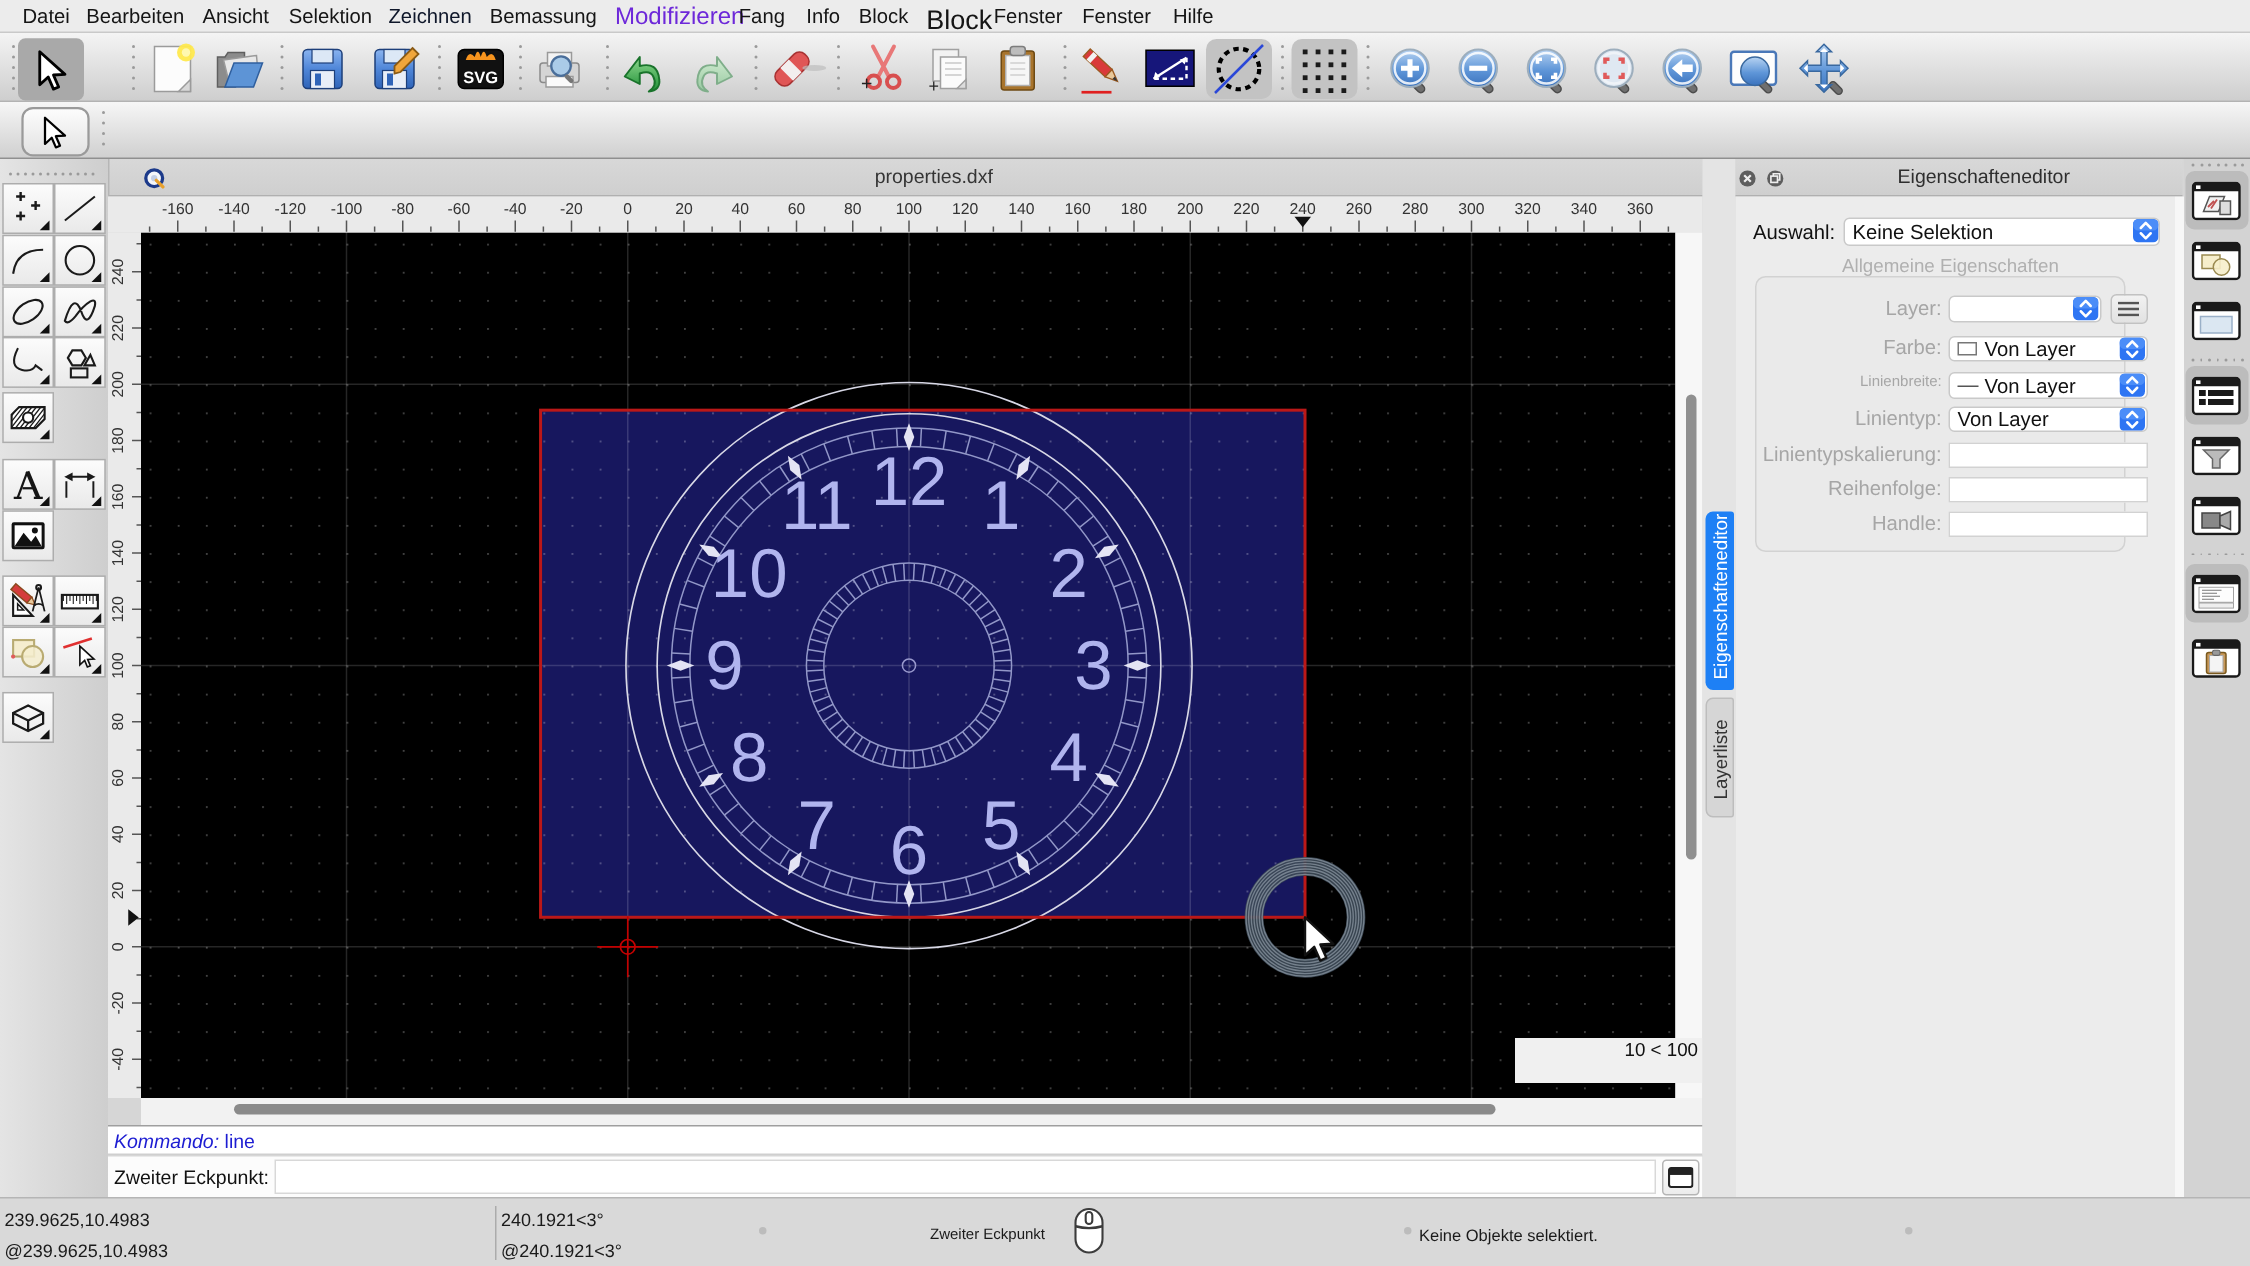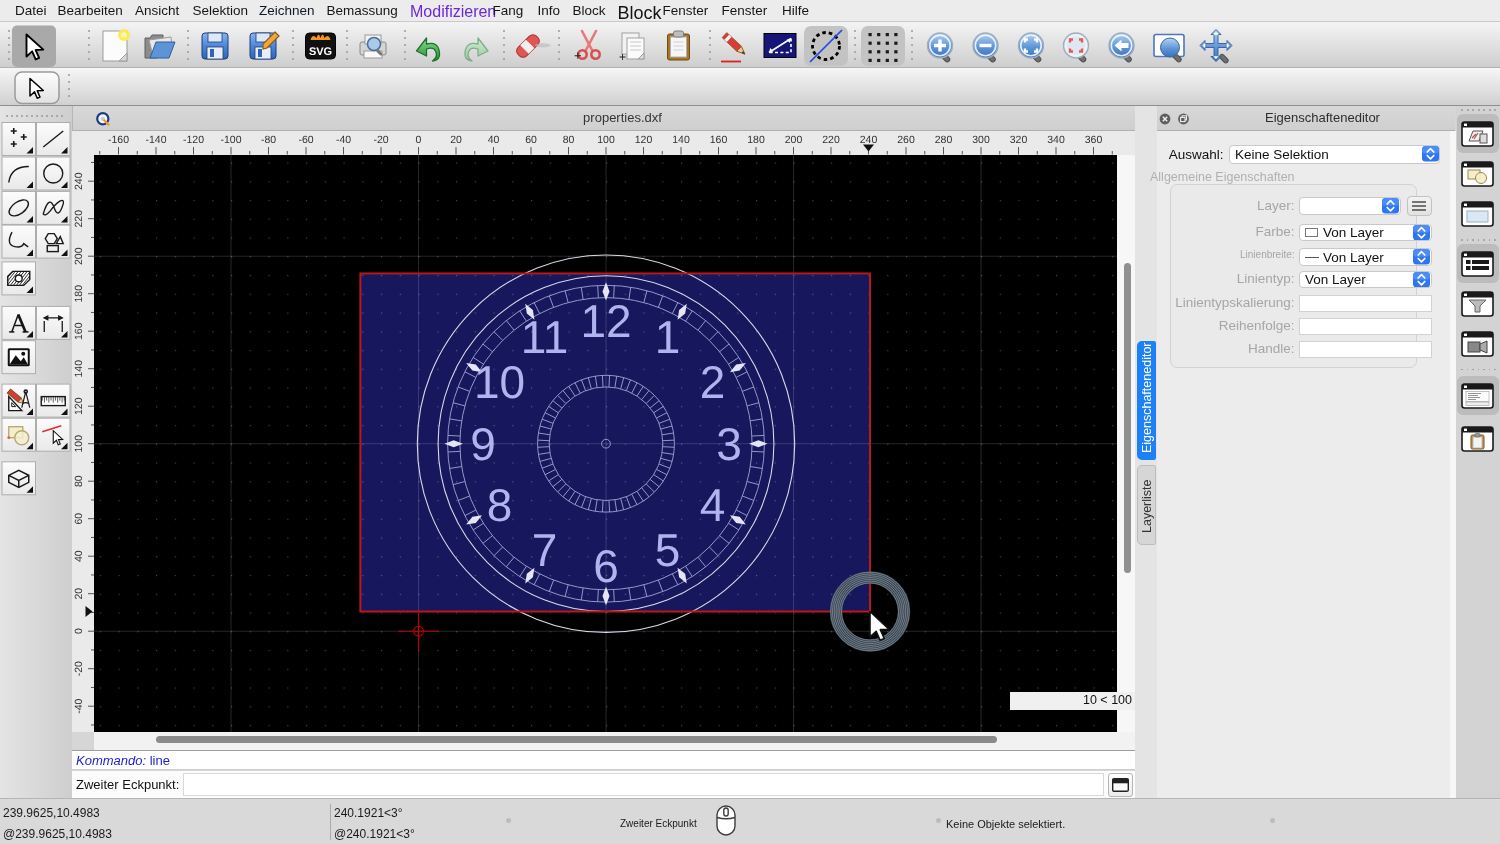--- a/index.html
+++ b/index.html
@@ -834,21 +834,21 @@
       <circle r="39.3" fill="none" stroke="#c2cdd6" stroke-opacity="0.45" stroke-width="0.9"></circle>
     </g>
     <g transform="translate(776,456.51) scale(1.08)">
       <path d="M0,0 L0,23.5 L5.7,18.3 L9.4,26.7 L13.2,25 L9.5,16.8 L17.5,16.4 Z" fill="#fff" stroke="#111" stroke-width="1.5" stroke-linejoin="round"></path>
     </g>
   </svg>
 <div class="abs" style="left:94px;top:732px;width:1041px;height:18px;background:#f2f2f2;"></div>
 <div class="abs" style="left:155.6px;top:735.8px;width:841.6px;height:7.6px;background:#8a8a8a;border-radius:4px;"></div>
 <div class="abs" style="left:1117px;top:155px;width:18px;height:577px;background:#f7f7f7;"></div>
 <div class="abs" style="left:1124.3px;top:263px;width:7px;height:310px;background:#909090;border-radius:3.5px;"></div>
-<div class="abs" style="left:1010px;top:692px;width:125px;height:18px;background:#f0f0f0;font-size:12.5px;color:#111;text-align:right;line-height:17px;"><span style="padding-right:3px;">10 &lt; 100</span></div>
+<div class="abs" style="left:1010px;top:692px;width:125px;height:30px;background:#f0f0f0;font-size:12.5px;color:#111;text-align:right;line-height:17px;"><span style="padding-right:3px;">10 &lt; 100</span></div>
 <div class="abs" style="left:72px;top:749.5px;width:1063px;height:20.5px;background:#fff;border-top:1px solid #9f9f9f;border-bottom:1px solid #cfcfcf;"></div>
 <div class="abs" style="left:76px;top:752.5px;font-size:13px;color:#1d1dd2;"><i>Kommando:</i> line</div>
 <div class="abs" style="left:72px;top:771px;width:1063px;height:26.5px;background:#fcfcfc;"></div>
 <div class="abs" style="left:76px;top:777px;font-size:13px;color:#111;">Zweiter Eckpunkt:</div>
 <div class="abs" style="left:183px;top:772.5px;width:921px;height:23.5px;background:#fff;border:1px solid #d8d8d8;"></div>
 <div class="abs" style="left:1107.5px;top:772.5px;width:25px;height:24px;background:linear-gradient(#fefefe,#ececec);border:1px solid #b5b5b5;border-radius:3px;"></div>
 <svg class="abs" style="left:1111.5px;top:777.5px;" width="17" height="14" viewBox="0 0 17 14">
     <rect x="0.7" y="0.7" width="15.6" height="12.6" rx="1.4" fill="#fff" stroke="#222" stroke-width="1.4"></rect>
     <rect x="0.7" y="0.7" width="15.6" height="4.6" fill="#222"></rect>
   </svg>
@@ -890,21 +890,21 @@
 <div class="abs" style="left:1450px;top:131px;width:5.5px;height:667px;background:#f7f7f7;"></div>
 <div class="abs" style="right:276.5px;top:146.5px;font-size:13.5px;color:#111;">Auswahl:</div>
 <div class="abs" style="left:1229px;top:145px;width:211px;height:18.5px;background:#fff;border:1px solid #c9c9c9;border-radius:4px;"></div>
 <div class="abs" style="left:1235px;top:146.5px;font-size:13.5px;color:#111;">Keine Selektion</div>
 <svg class="abs" style="left:1421.5px;top:146.3px;" width="17" height="15.5" viewBox="0 0 17 15.5">
     <rect x="0" y="0" width="17" height="15.5" rx="3.5" fill="#2e75f3"></rect>
     <rect x="0" y="0" width="17" height="7.7" rx="3.5" fill="#4b8df8"></rect>
     <path d="M5.2,6 L8.5,2.6 L11.8,6" fill="none" stroke="#fff" stroke-width="1.7" stroke-linecap="round" stroke-linejoin="round"></path>
     <path d="M5.2,9.5 L8.5,12.9 L11.8,9.5" fill="none" stroke="#fff" stroke-width="1.7" stroke-linecap="round" stroke-linejoin="round"></path>
   </svg>
-<div class="abs" style="left:1150px;top:170px;font-size:12.5px;color:#b0b0b0;">Allgemeine Eigenschaften</div>
+<div class="abs" style="left:1228px;top:170px;font-size:12.5px;color:#b0b0b0;">Allgemeine Eigenschaften</div>
 <div class="abs" style="left:1169.5px;top:184px;width:247.5px;height:184px;background:#eaeaea;border:1px solid #d2d2d2;border-radius:7px;"></div>
 <div class="abs" style="right:205.5px;top:198px;font-size:13.5px;color:#a6a6a6;">Layer:</div>
 <div class="abs" style="right:205.5px;top:224.2px;font-size:13.5px;color:#a6a6a6;">Farbe:</div>
 <div class="abs" style="right:205.5px;top:248.6px;font-size:10px;color:#a6a6a6;">Linienbreite:</div>
 <div class="abs" style="right:205.5px;top:271.3px;font-size:13.5px;color:#a6a6a6;">Linientyp:</div>
 <div class="abs" style="right:205.5px;top:295.4px;font-size:13.5px;color:#a6a6a6;">Linientypskalierung:</div>
 <div class="abs" style="right:205.5px;top:318.4px;font-size:13.5px;color:#a6a6a6;">Reihenfolge:</div>
 <div class="abs" style="right:205.5px;top:341.3px;font-size:13.5px;color:#a6a6a6;">Handle:</div>
 <div class="abs" style="left:1299px;top:197px;width:101.5px;height:18px;background:#fff;border:1px solid #c9c9c9;border-radius:4px;"></div>
 <svg class="abs" style="left:1382px;top:198.3px;" width="17" height="15.5" viewBox="0 0 17 15.5">

